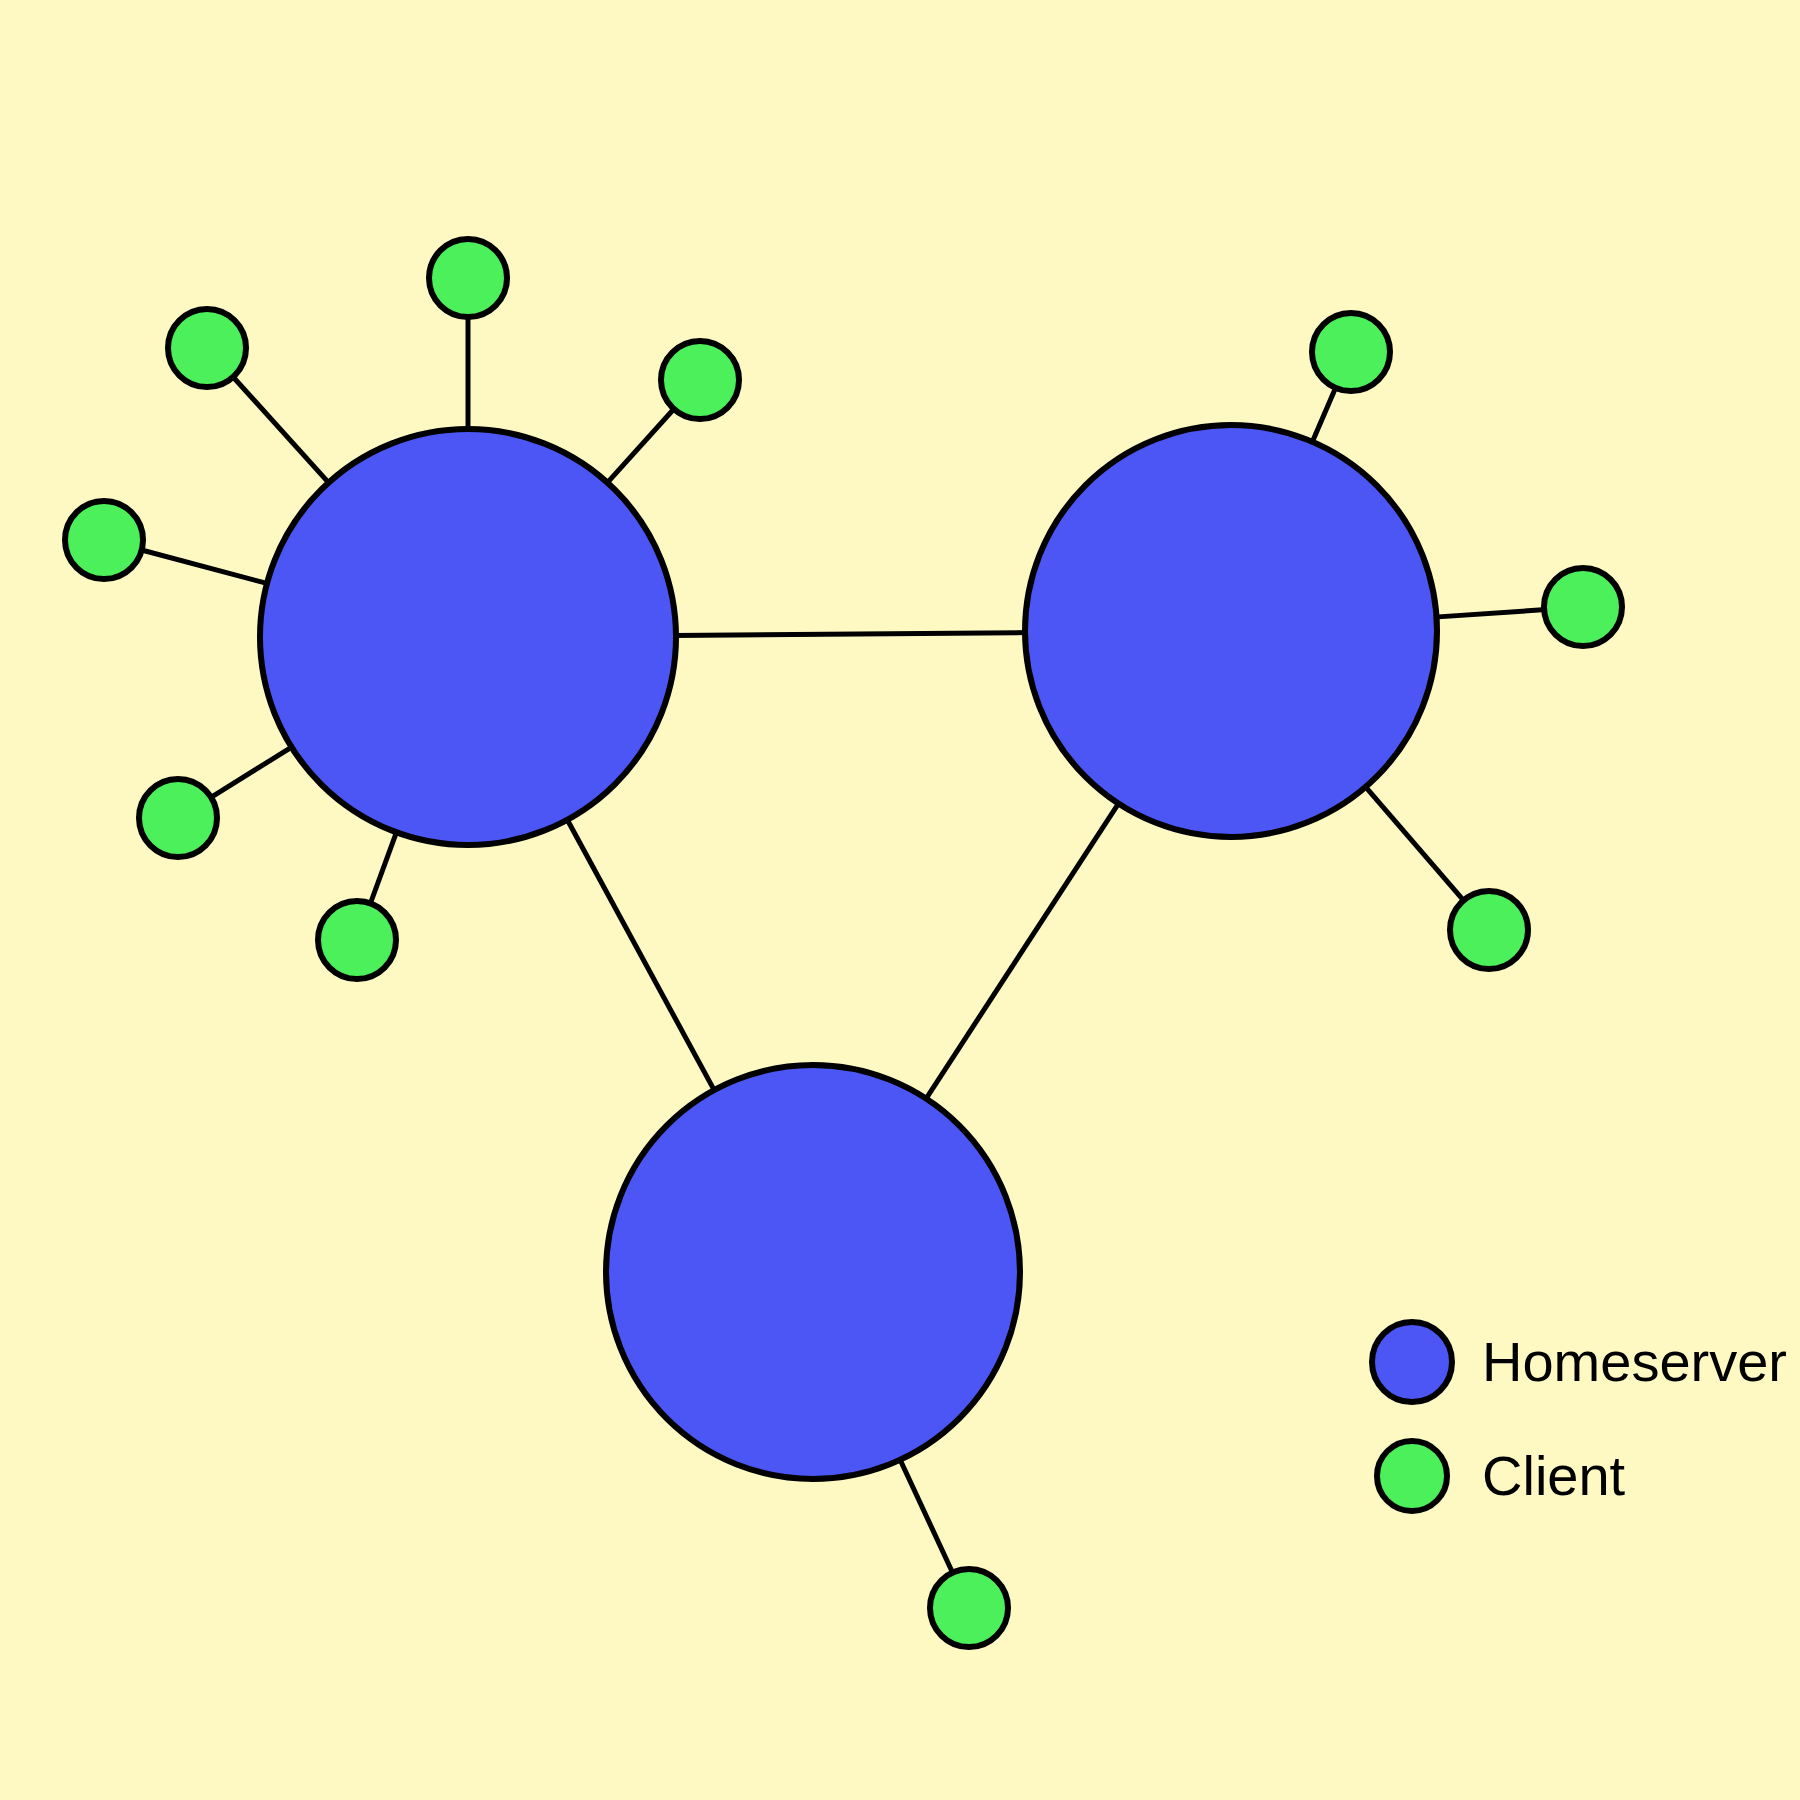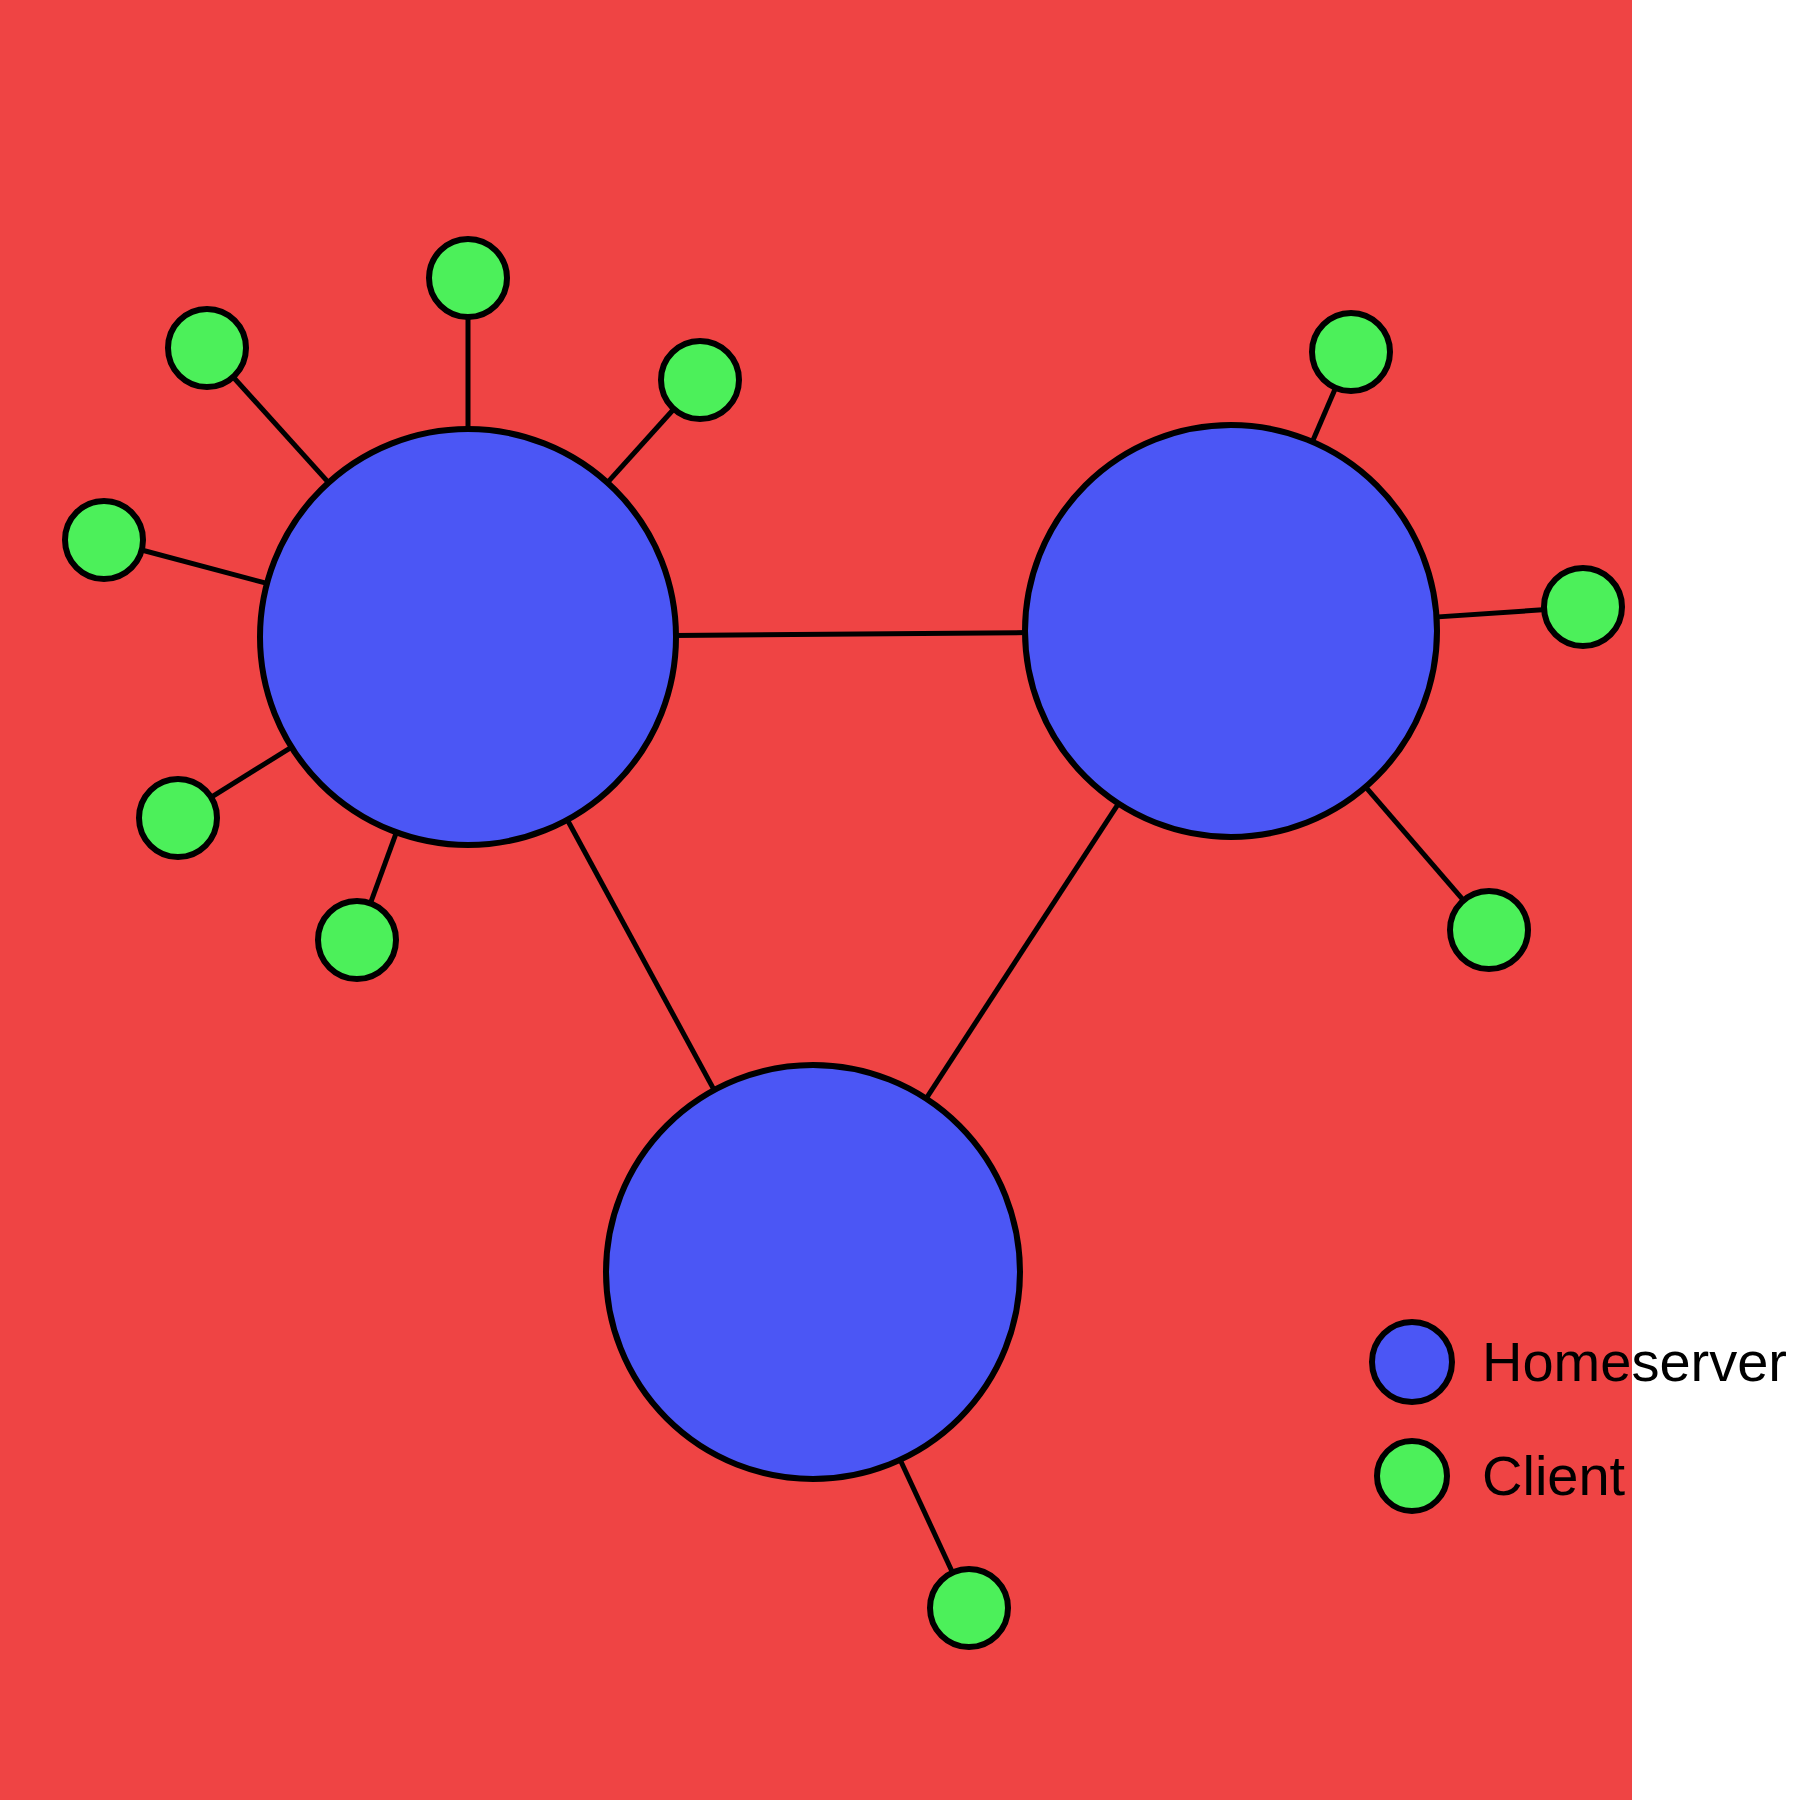--- a/index.html
+++ b/index.html
@@ -8,23 +8,23 @@
     background: #ffffff;
   }
   body {
     width: 1800px;
     height: 1800px;
     font-family: "Liberation Sans", sans-serif;
     overflow: hidden;
   }
   #diagram-root {
     position: relative;
-    width: 1632px;
+    width: 1800px;
     height: 1800px;
-    background: #ef4444;
+    background: #fef9c3;
   }
   svg#graph-canvas {
     position: absolute;
     top: 0;
     left: 0;
     width: 1800px;
     height: 1800px;
     display: block;
   }
   .edge-line {

